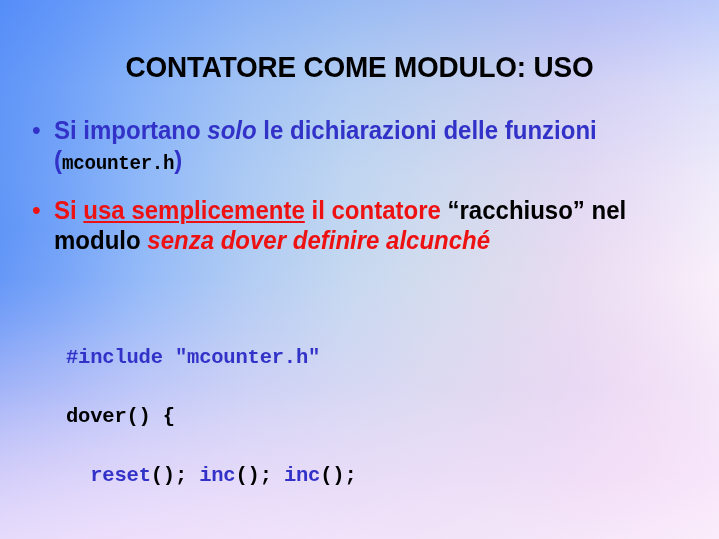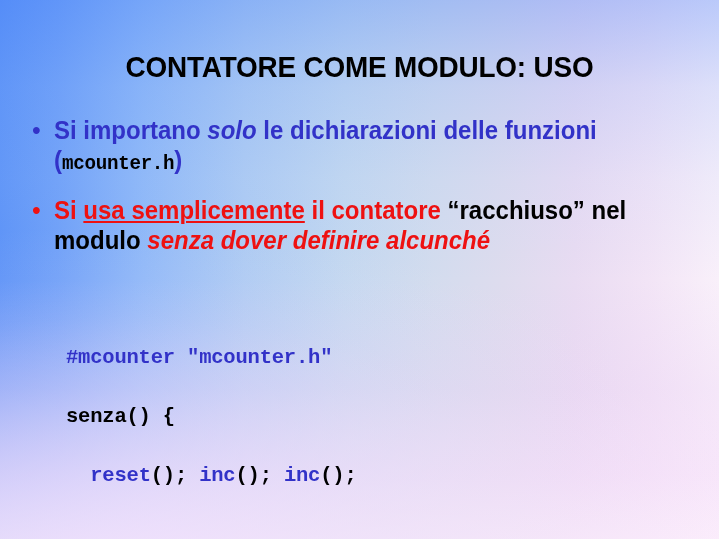--- a/index.html
+++ b/index.html
@@ -178,21 +178,21 @@
       <span class="bullet-dot">•</span>
       <span class="bullet-text"><span>Si importano </span><span class="it">solo</span><span> le dichiarazioni delle funzioni </span><span>(</span><span class="mono-inline">mcounter.h</span><span>)</span></span>
     </div>
 
     <div class="bullet-row" id="bullet2">
       <span class="bullet-dot red">•</span>
       <span class="bullet-text"><span>Si </span><span class="ul">usa semplicemente</span><span> il contatore </span><span class="blk">“racchiuso” nel modulo </span><span class="it red">senza dover definire alcunché</span></span>
     </div>
 
     <div id="code">
-<span class="code-line"><span class="kw">#mcounter</span><span> </span><span class="str">"mcounter.h"</span></span>
-<span class="code-line"><span>senza() {</span></span>
+<span class="code-line"><span class="kw">#include</span><span> </span><span class="str">"mcounter.h"</span></span>
+<span class="code-line"><span>dover() {</span></span>
 <span class="code-line"><span>  </span><span class="fn">reset</span><span>(); </span><span class="fn">inc</span><span>(); </span><span class="fn">inc</span><span>();</span></span>
 
 
     </div>
 
   </div>
 </div>
 
 </body></html>

